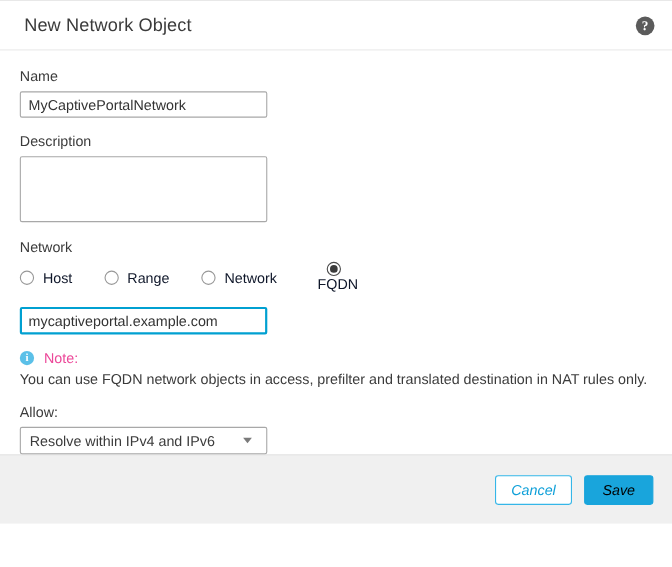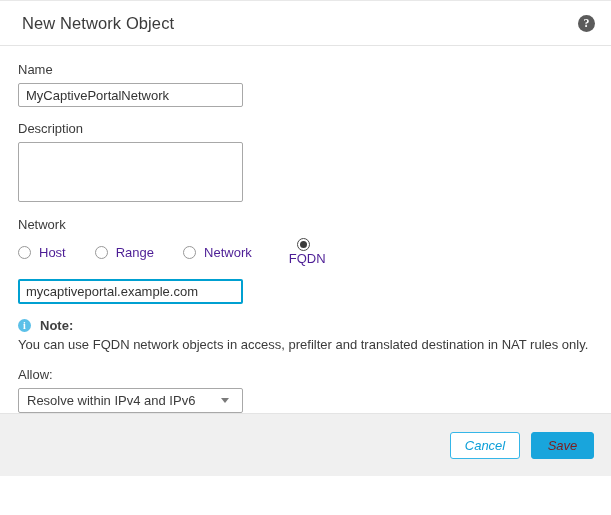--- a/index.html
+++ b/index.html
@@ -135,21 +135,21 @@
     width: 7px;
     height: 7px;
     margin-left: -3.5px;
     margin-top: -3.5px;
     border-radius: 50%;
     background: #3b3b3b;
   }
   .radio-label {
     margin-left: 8px;
     font-size: 13px;
-    color: #4c1d95;
+    color: #0f172a;
     white-space: nowrap;
   }
   
   .fqdn-wrap { margin-top: 13px; }
   .fqdn-input {
     width: 225px;
     height: 25px;
     box-sizing: border-box;
     border: 2px solid #00a0d1;
     border-radius: 2px;
@@ -176,22 +176,21 @@
     font-size: 10px;
     font-weight: bold;
     line-height: 13px;
     text-align: center;
     flex: 0 0 auto;
     font-family: "Liberation Serif", serif;
   }
   .note-label {
     margin-left: 9px;
     font-size: 13px;
-    color: #404040;
-    font-weight: bold;
+    color: #ec4899;
   }
   .note-text {
     margin-top: 3px;
     font-size: 13px;
     color: #3b3b3b;
     line-height: 17px;
   }
   
   .lookup-block { margin-top: 14px; }
   .select-wrap {
@@ -273,21 +272,21 @@
     width: 70px;
     background: #ffffff;
     border: 1px solid #35b6e8;
     color: #0d9fd8;
     margin-right: 11px;
   }
   .btn-save {
     width: 63px;
     background: #19a5dc;
     border: 1px solid #19a5dc;
-    color: #7f1d1d;
+    color: #000000;
   }
 </style>
 </head>
 <body>
 
 <div class="dialog">
 
   <div class="dialog-header">
     <div class="dialog-title">New Network Object</div>
     <div class="help-icon">?</div>

